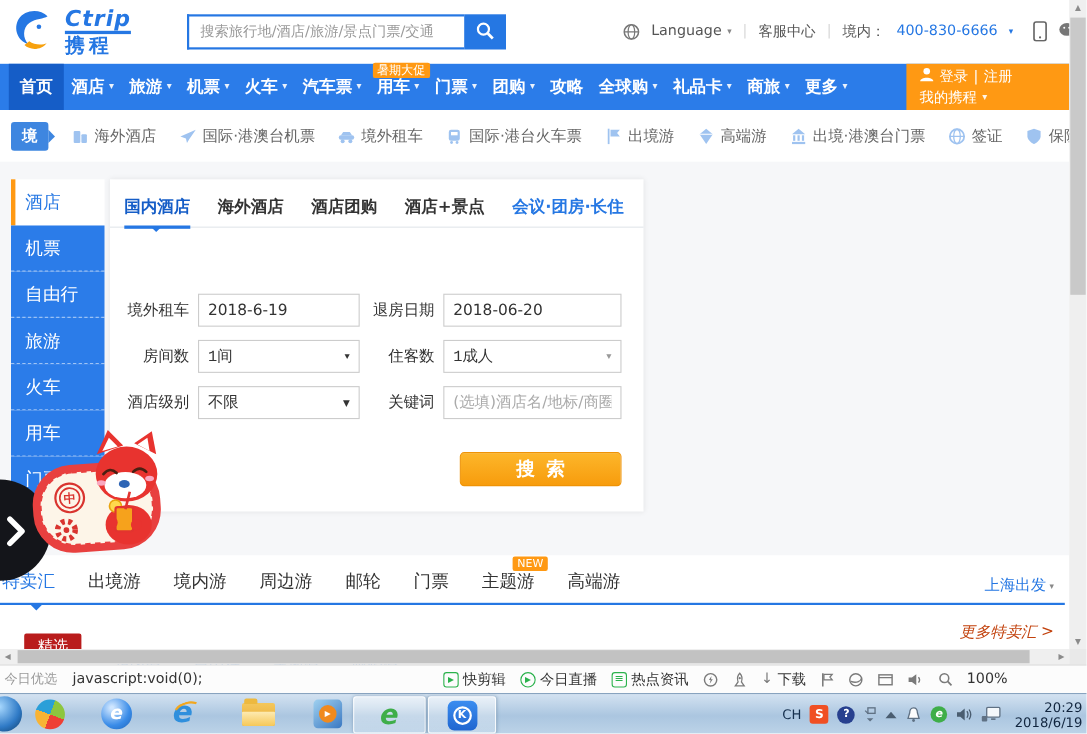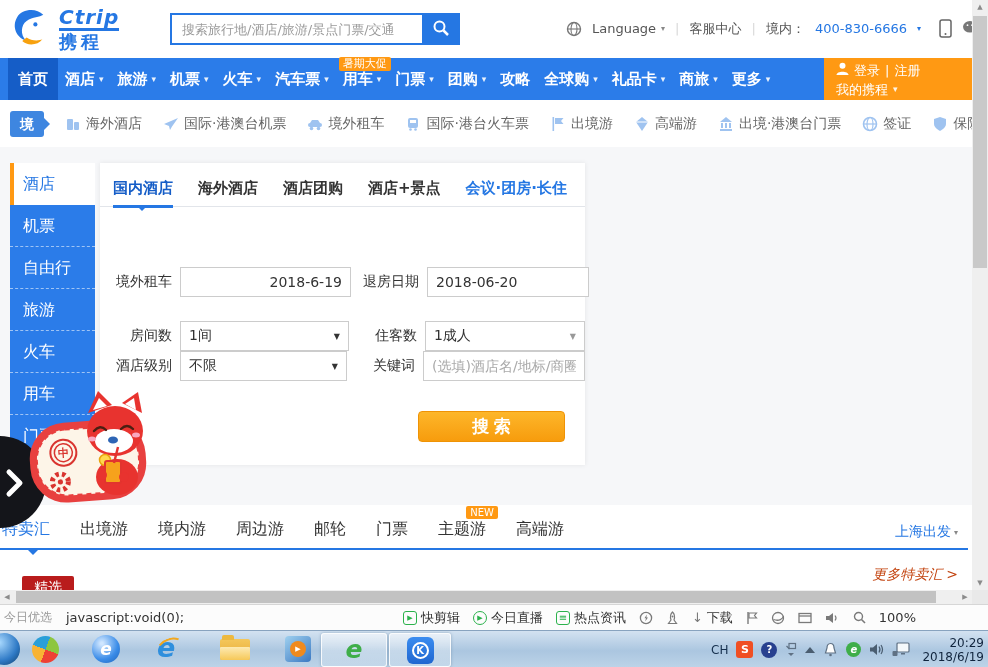--- a/index.html
+++ b/index.html
@@ -42,25 +42,25 @@
   .tabs{display:flex;gap:25px;padding:16px 0 0 13px;height:44px;box-sizing:border-box;border-bottom:1px solid #e2e5ea;}
   .tab{font-size:15px;font-weight:bold;color:#333;position:relative;padding-bottom:10px;cursor:pointer;white-space:nowrap;}
   .tab.active{color:#155dc7;border-bottom:3px solid #2577e3;margin-bottom:-2px;}
   .tab.active::after{content:'';position:absolute;left:42%;bottom:-10px;border:4px solid transparent;border-top-color:#2577e3;}
   .tab.hl{color:#2577e3;}
   .frow{position:absolute;left:0;width:100%;display:flex;align-items:center;}
   .flabel{width:72px;text-align:right;margin-right:8px;font-size:14px;color:#333;flex:none;}
   .fl2{width:60px;margin-left:8px;}
   .finput{height:30px;border:1px solid #ccc;padding:0 8px;font-size:14px;color:#333;background:#fff;box-sizing:border-box;outline:none;font-family:inherit;}
   .finput::placeholder{color:#aaa;}
-  .w-full{width:385px;} .w1{width:171px;text-align:right;} .w2{width:162px;}
+  .w-full{width:385px;} .w1{width:147px;} .w2{width:162px;}
   .fselect{display:flex;align-items:center;justify-content:space-between;cursor:pointer;}
   .sel-caret{font-size:8px;color:#333;}
   .sel-caret.lt{color:#999;}
-  .fbtn{position:absolute;left:318px;top:248px;width:147px;height:31px;background:linear-gradient(#fdb62a,#f79c0d);border:1px solid #ef9305;border-radius:4px;color:#fff;font-size:17px;font-weight:bold;cursor:pointer;font-family:Liberation Sans, sans-serif;}
+  .fbtn{position:absolute;left:318px;top:248px;width:147px;height:31px;background:linear-gradient(#fdb62a,#f79c0d);border:1px solid #ef9305;border-radius:4px;color:#fff;font-size:17px;font-weight:bold;cursor:pointer;font-family:Liberation Mono, monospace;}
   .side-toggle{position:absolute;left:-46px;top:289px;width:92px;height:92px;background:#14151a;border-radius:50%;z-index:4;cursor:pointer;}
   .side-toggle svg{position:absolute;right:20px;top:30px;}
   .mascot{position:absolute;left:28px;top:242px;z-index:5;cursor:pointer;}
   
   .deals{position:absolute;top:505px;left:0;width:972px;height:85px;background:#fff;}
   .dtabs{position:absolute;top:14px;left:2px;display:flex;gap:30px;}
   .dtab{font-size:16px;color:#333;position:relative;cursor:pointer;white-space:nowrap;}
   .dtab.active{color:#2577e3;}
   .dnew{position:absolute;top:-13px;right:-12px;background:#ff9913;color:#fff;font-size:10px;line-height:13px;padding:0 4px;border-radius:2px;}
   .departure{position:absolute;right:14px;top:18px;font-size:14px;color:#2577e3;cursor:pointer;display:flex;align-items:center;gap:3px;}
@@ -369,21 +369,21 @@
       </div>
 
 
       <div class="frow" style="top:104px;">
         <span class="flabel">境外租车</span>
         <input class="finput w1" type="text" readonly="" value="2018-6-19" style="">
         <span class="flabel fl2">退房日期</span>
         <input class="finput w2" type="text" readonly="" value="2018-06-20" style="">
       </div>
 
-      <div class="frow" style="top:158px;">
+      <div class="frow" style="top:146px;font-family:Liberation Mono, monospace;">
         <span class="flabel">房间数</span>
         <div class="finput fselect w1">
           <span>1间</span>
           <span class="sel-caret">▼</span>
         </div>
         <span class="flabel fl2">住客数</span>
         <div class="finput fselect w2">
           <span>1成人</span>
           <span class="sel-caret lt">▼</span>
         </div>

